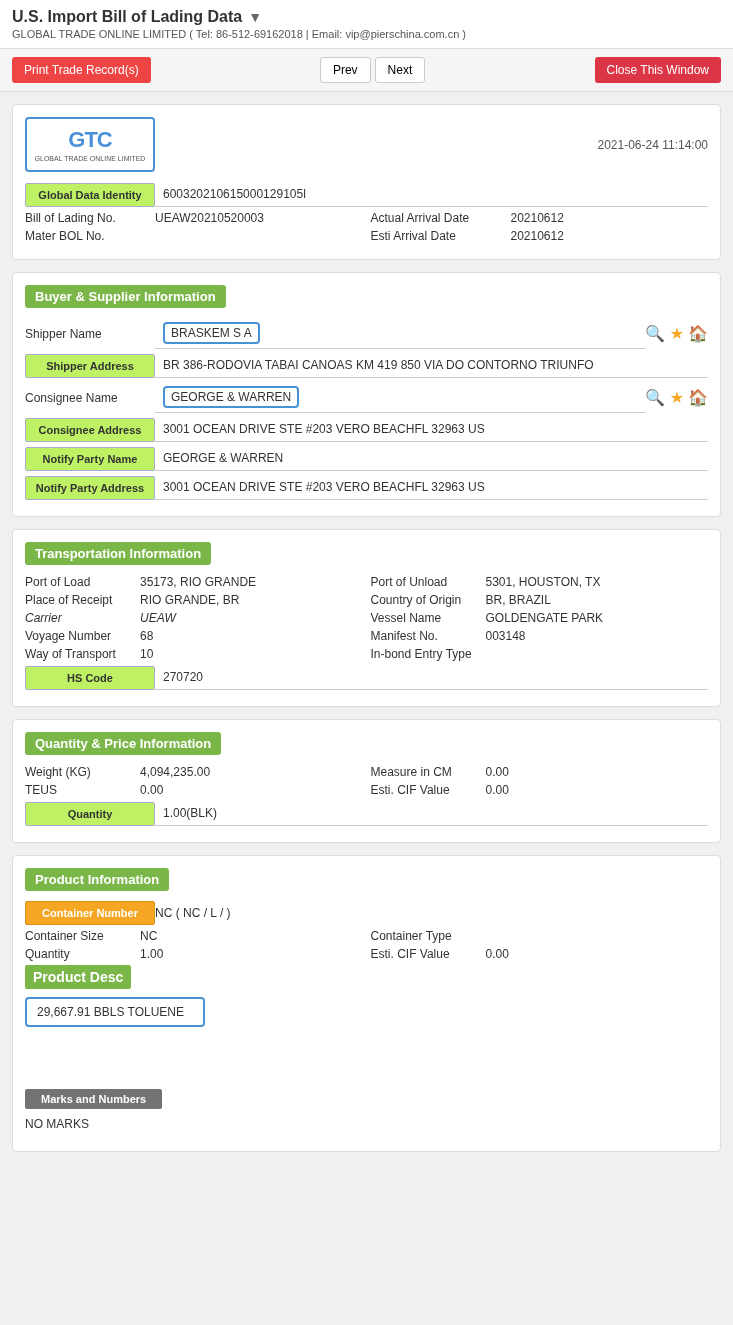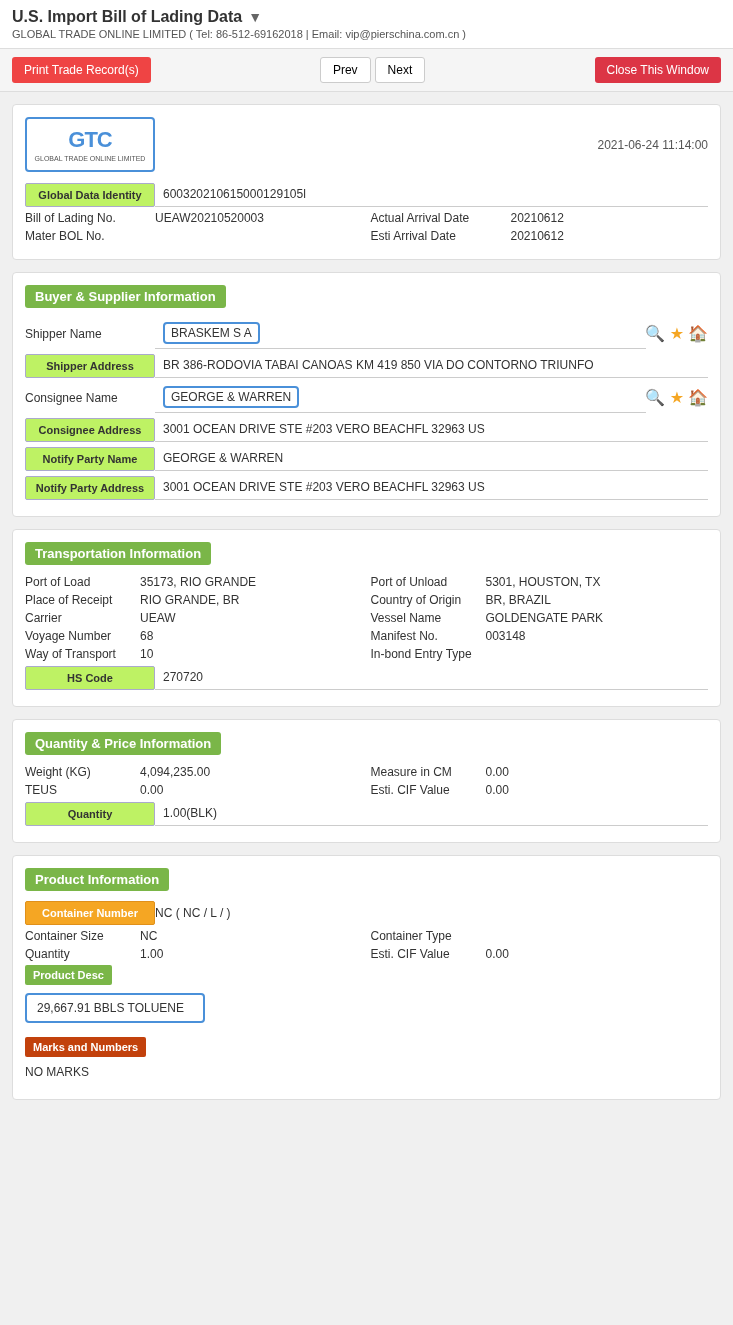--- a/index.html
+++ b/index.html
@@ -36,22 +36,22 @@
     .icon-home { font-size: 16px; color: #e07010; cursor: pointer; }
 
     .full-row { display: flex; align-items: center; margin-bottom: 4px; }
     .full-row .lbl { background: #bef264; border: 1px solid #aac; border-radius: 2px; font-size: 11px; font-weight: bold; padding: 5px 8px; white-space: nowrap; text-align: center; min-width: 130px; }
     .full-row .val { font-size: 12px; padding: 5px 8px; border-bottom: 1px solid #ccc; flex: 1; }
 
     .section-card { background: #fff; border: 1px solid #ddd; border-radius: 4px; margin-bottom: 12px; padding: 12px; }
 
     .product-desc-box { border: 2px solid #4a90d9; border-radius: 4px; padding: 6px 10px; margin-bottom: 8px; font-size: 12px; display: inline-block; min-width: 180px; }
 
-    .label-green { background: #7ab648; color: #fff; font-size: 11px; font-weight: bold; padding: 4px 8px; border-radius: 2px; display: inline-block; margin-bottom: 4px; }
-    .label-orange { background: #c2410c; color: #fff; font-size: 11px; font-weight: bold; padding: 4px 8px; border-radius: 2px; display: inline-block; }
+    .label-green { background: #7ab648; color: #fff; font-size: 14px; font-weight: bold; padding: 4px 8px; border-radius: 2px; display: inline-block; margin-bottom: 4px; }
+    .label-orange { background: #737373; color: #fff; font-size: 11px; font-weight: bold; padding: 4px 16px; border-radius: 2px; display: inline-block; margin-top: 48px; }
   </style>
 </head>
 <body>
 
 <div>
   <div class="top-bar">
     <div class="app-title">
       <span>U.S. Import Bill of Lading Data</span>
       <span class="arrow">▼</span>
     </div>
@@ -188,21 +188,21 @@
         <div class="lbl" style="min-width:115px;">Place of Receipt</div>
         <div class="val">RIO GRANDE, BR</div>
       </div>
       <div style="display:flex; align-items:center; flex:1;">
         <div class="lbl" style="min-width:115px;">Country of Origin</div>
         <div class="val">BR, BRAZIL</div>
       </div>
     </div>
 
     <div style="display:flex; gap:8px; margin-bottom:4px;">
-      <div style="display:flex; align-items:flex-end; flex:1;">
+      <div style="display:flex; align-items:flex-end; flex:1;font-style:italic;">
         <div class="lbl" style="min-width:115px;">Carrier</div>
         <div class="val">UEAW</div>
       </div>
       <div style="display:flex; align-items:center; flex:1;">
         <div class="lbl" style="min-width:115px;">Vessel Name</div>
         <div class="val">GOLDENGATE PARK</div>
       </div>
     </div>
 
     <div style="display:flex; gap:8px; margin-bottom:4px;">

